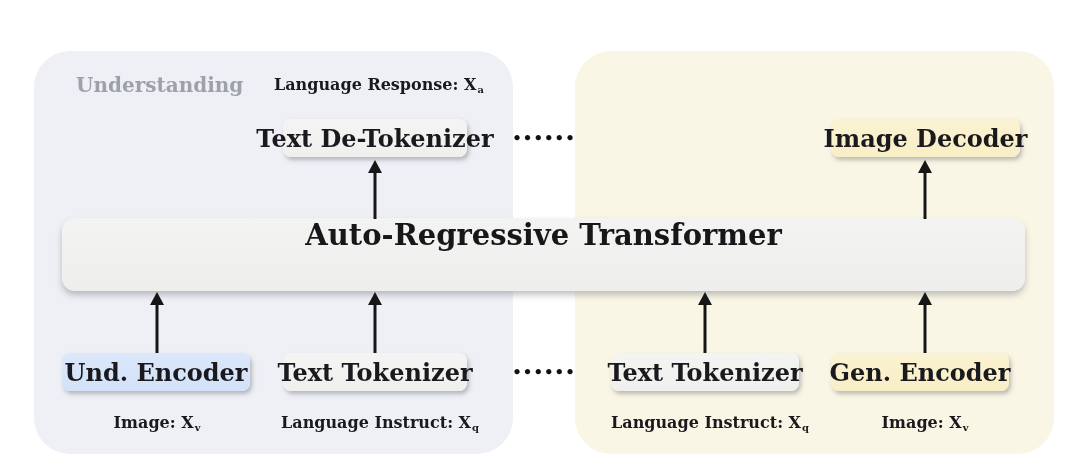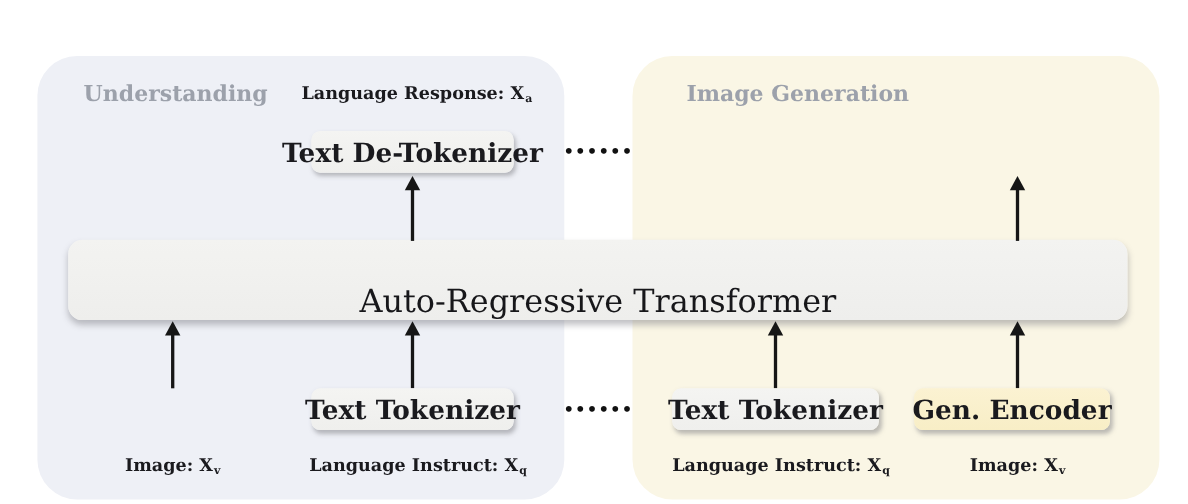--- a/index.html
+++ b/index.html
@@ -66,24 +66,24 @@
   .transformer-bar {
     position: absolute;
     left: 62px;
     top: 198px;
     width: 963px;
     height: 73px;
     border-radius: 13px;
     background: linear-gradient(#f3f3f1, #eeeeec);
     box-shadow: 0 4px 6px rgba(120,120,126,0.45);
     display: flex;
-    align-items: flex-end;
+    align-items: flex-start;
     justify-content: center;
     font-size: 29px;
-    font-weight: 400;
+    font-weight: 700;
     color: #17171a;
   }
 
   .arrow {
     position: absolute;
     width: 16px;
     transform: translateX(-50%);
   }
   .arrow .shaft {
     position: absolute;
@@ -123,29 +123,31 @@
 </style>
 </head>
 <body>
 
 <div class="stage">
 
   <div class="panel panel-understanding"></div>
   <div class="panel panel-generation"></div>
 
   <div class="section-title" style="left:76px">Understanding</div>
-  <div class="section-title" style="left:624px">Image Generation</div>
 
   <div class="io-label" style="left:274px; top:53px">
     <span>Language Response: X</span><span class="subscript">a</span>
   </div>
 
   <div class="node node-gray" style="left:283px; top:99px; width:184px">
     <span>Text De-Tokenizer</span>
   </div>
+  <div class="node node-cream" style="left:831px; top:99px; width:189px">
+    <span>Image Decoder</span>
+  </div>
   <div class="dots" style="left:514px; top:99px">••••••</div>
 
   <div class="transformer-bar">
     <span>Auto-Regressive Transformer</span>
   </div>
 
   <div class="arrow arrow-top" style="left:375px">
     <div class="head"></div>
     <div class="shaft"></div>
   </div>
@@ -164,20 +166,23 @@
   </div>
   <div class="arrow arrow-bottom" style="left:705px">
     <div class="head"></div>
     <div class="shaft"></div>
   </div>
   <div class="arrow arrow-bottom" style="left:925px">
     <div class="head"></div>
     <div class="shaft"></div>
   </div>
 
+  <div class="node node-blue" style="left:62px; top:333px; width:188px">
+    <span>Und. Encoder</span>
+  </div>
   <div class="node node-gray" style="left:283px; top:333px; width:184px">
     <span>Text Tokenizer</span>
   </div>
   <div class="dots" style="left:514px; top:333px">••••••</div>
   <div class="node node-gray" style="left:611px; top:333px; width:188px">
     <span>Text Tokenizer</span>
   </div>
   <div class="node node-cream" style="left:831px; top:333px; width:178px">
     <span>Gen. Encoder</span>
   </div>

